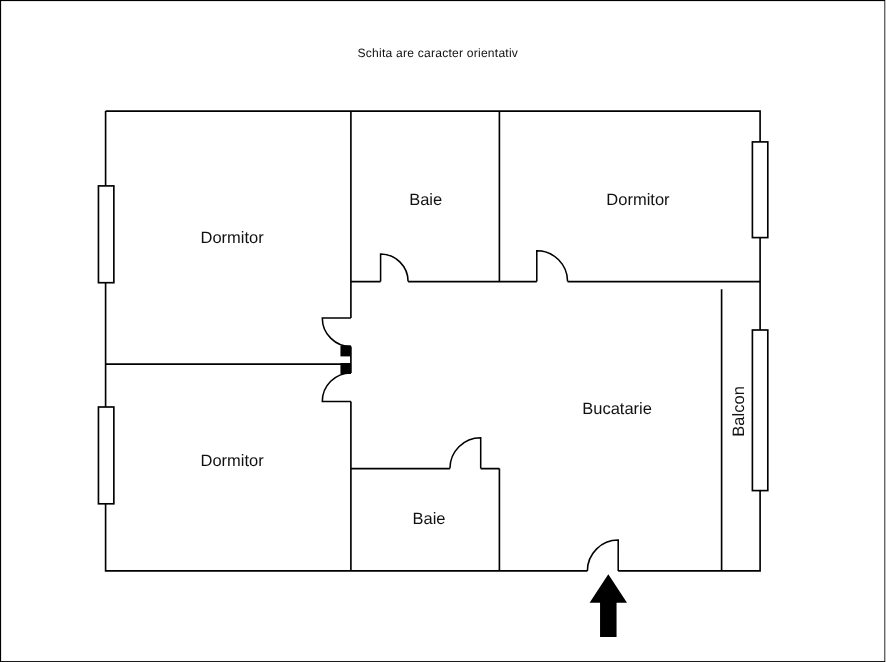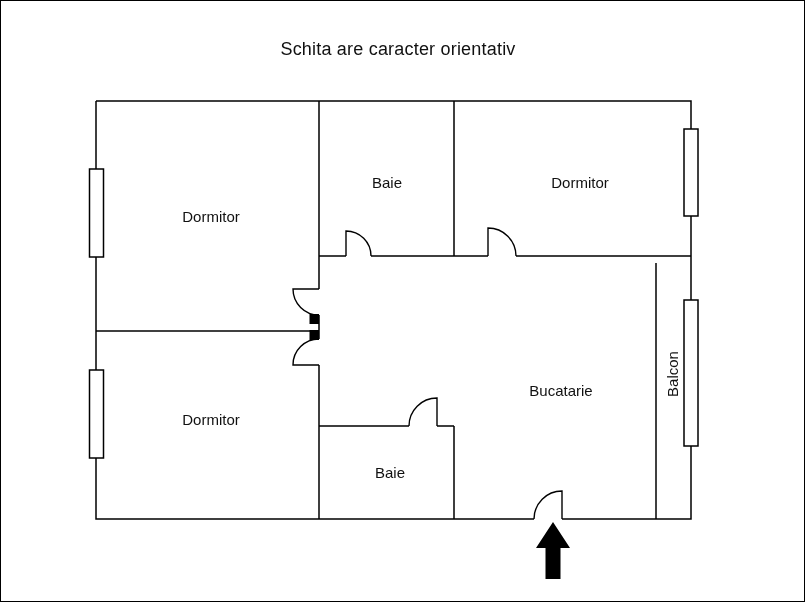--- a/index.html
+++ b/index.html
@@ -21,21 +21,21 @@
     left: 0;
     top: 0;
     width: 805px;
     height: 602px;
   }
   .title {
     position: absolute;
     left: 397px;
     top: 48px;
     transform: translate(-50%, -50%);
-    font-size: 18px;
+    font-size: 11px;
     color: #111;
     white-space: nowrap;
     letter-spacing: 0.2px;
   }
   .room-label {
     position: absolute;
     transform: translate(-50%, -50%);
     font-size: 15px;
     color: #111;
     white-space: nowrap;
@@ -91,16 +91,16 @@
     </g>
 
     <polygon points="552,521 569,547 559.5,547 559.5,578 544.5,578 544.5,547 535,547" fill="#000" stroke="none"></polygon>
   </svg>
 
   <div class="room-label" style="left:210px; top:215px;">Dormitor</div>
   <div class="room-label" style="left:386px; top:181px;">Baie</div>
   <div class="room-label" style="left:579px; top:181px;">Dormitor</div>
   <div class="room-label" style="left:210px; top:418px;">Dormitor</div>
   <div class="room-label" style="left:389px; top:471px;">Baie</div>
-  <div class="room-label" style="left:560px; top:389px;">Bucatarie</div>
+  <div class="room-label" style="left:560px; top:371px;">Bucatarie</div>
   <div class="room-label rotated" style="left:671px; top:373px;">Balcon</div>
 
 </div>
 
 </body></html>

